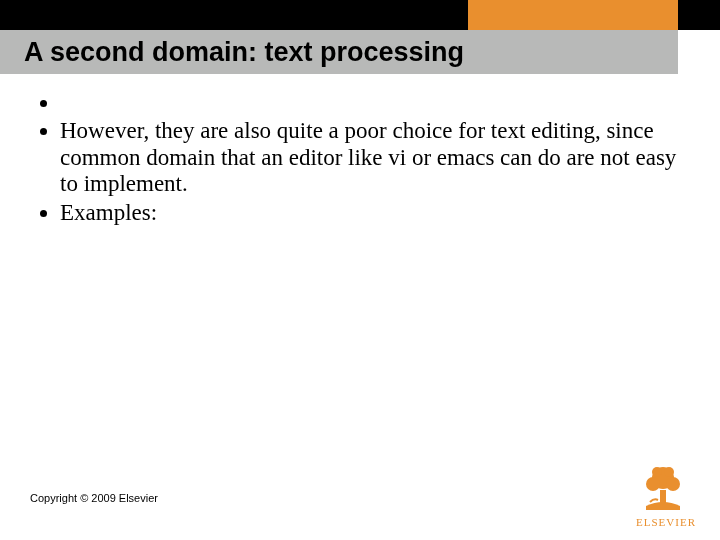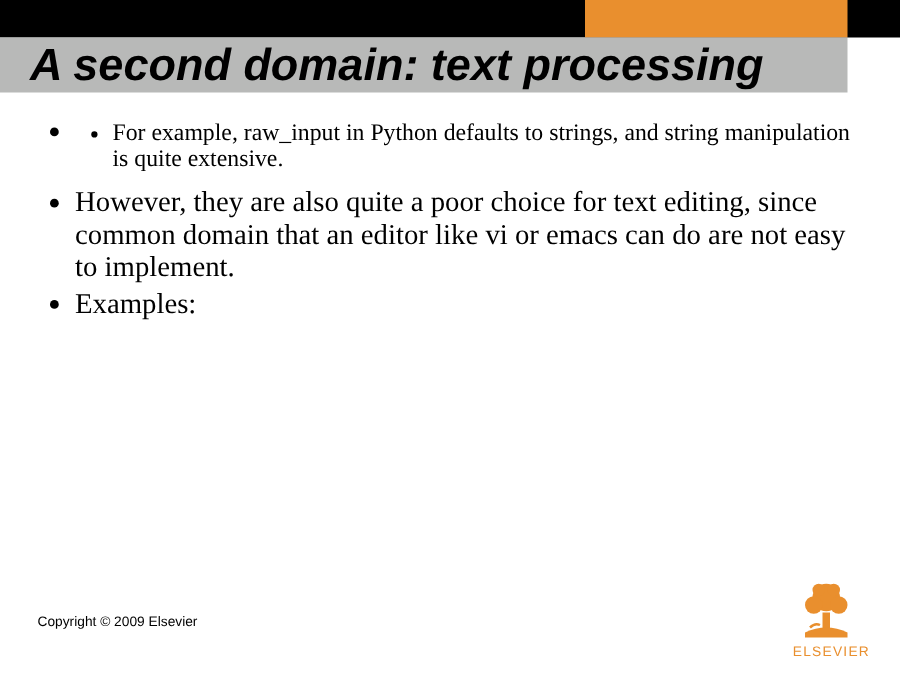--- a/index.html
+++ b/index.html
@@ -1,51 +1,46 @@
 <!DOCTYPE html>
 <html><head>
 <meta charset="utf-8">
 <style>
   * { margin: 0; padding: 0; box-sizing: border-box; }
   html, body { width: 720px; height: 540px; font-family: Georgia, 'Times New Roman', serif; background: #fff; color: #000; }
   .slide { position: relative; width: 720px; height: 540px; overflow: hidden; }
   .topbar { position: absolute; top: 0; left: 0; right: 0; height: 30px; background: #000; }
   .orange-tab { position: absolute; top: 0; right: 42px; width: 210px; height: 30px; background: #e98f2e; }
   .title-bar { position: absolute; top: 30px; left: 0; right: 42px; height: 44px; background: #b8b9b8; display: flex; align-items: center; padding-left: 24px; }
-  .title-text { font-family: Arial, Helvetica, sans-serif; font-weight: 900; font-size: 36px; letter-spacing: 0px; font-style: italic; }
+  .title-text { font-family: Arial, Helvetica, sans-serif; font-weight: 900; font-size: 27px; letter-spacing: 0px; }
   .content { position: absolute; top: 90px; left: 38px; right: 40px; }
   ul.lvl1 { list-style: disc; padding-left: 22px; }
   ul.lvl1 > li { font-size: 23px; line-height: 1.15; margin-bottom: 2px; }
   ul.lvl2 { list-style: disc; padding-left: 30px; margin-top: 2px; margin-bottom: 10px; }
   ul.lvl2 > li { font-size: 19px; line-height: 1.12; }
   ul.lvl3 { list-style: disc; padding-left: 34px; margin-top: 4px; }
   ul.lvl3 > li { font-size: 19px; line-height: 1.25; }
   .copyright { position: absolute; left: 30px; bottom: 36px; font-family: Arial, Helvetica, sans-serif; font-size: 11px; text-align: right; }
   .logo { position: absolute; right: 24px; bottom: 12px; text-align: center; }
   .logo svg { display: block; }
-  .logo-text { font-family: Liberation Sans, sans-serif; font-size: 11px; letter-spacing: 1px; color: #e98f2e; margin-top: 4px; }
+  .logo-text { font-family: Liberation Serif, serif; font-size: 11px; letter-spacing: 1px; color: #e98f2e; margin-top: 4px; }
 </style>
 </head>
 <body>
 
 <div class="slide">
   <div class="topbar"></div>
   <div class="orange-tab"></div>
   <div class="title-bar">
     <div class="title-text">A second domain: text processing</div>
   </div>
 
   <div class="content">
     <ul class="lvl1">
       <li>
-        <ul class="lvl2">
-          <li>
-            <span>For example, raw_input in Python defaults to strings, and string manipulation is quite extensive.</span>
-          </li>
-        </ul>
       </li>
       <li>
         <span>However, they are also quite a poor choice for text editing, since common domain that an editor like vi or emacs can do are not easy to implement.</span>
       </li>
       <li>
         <span>Examples:</span>
       </li>
     </ul>
   </div>
 

